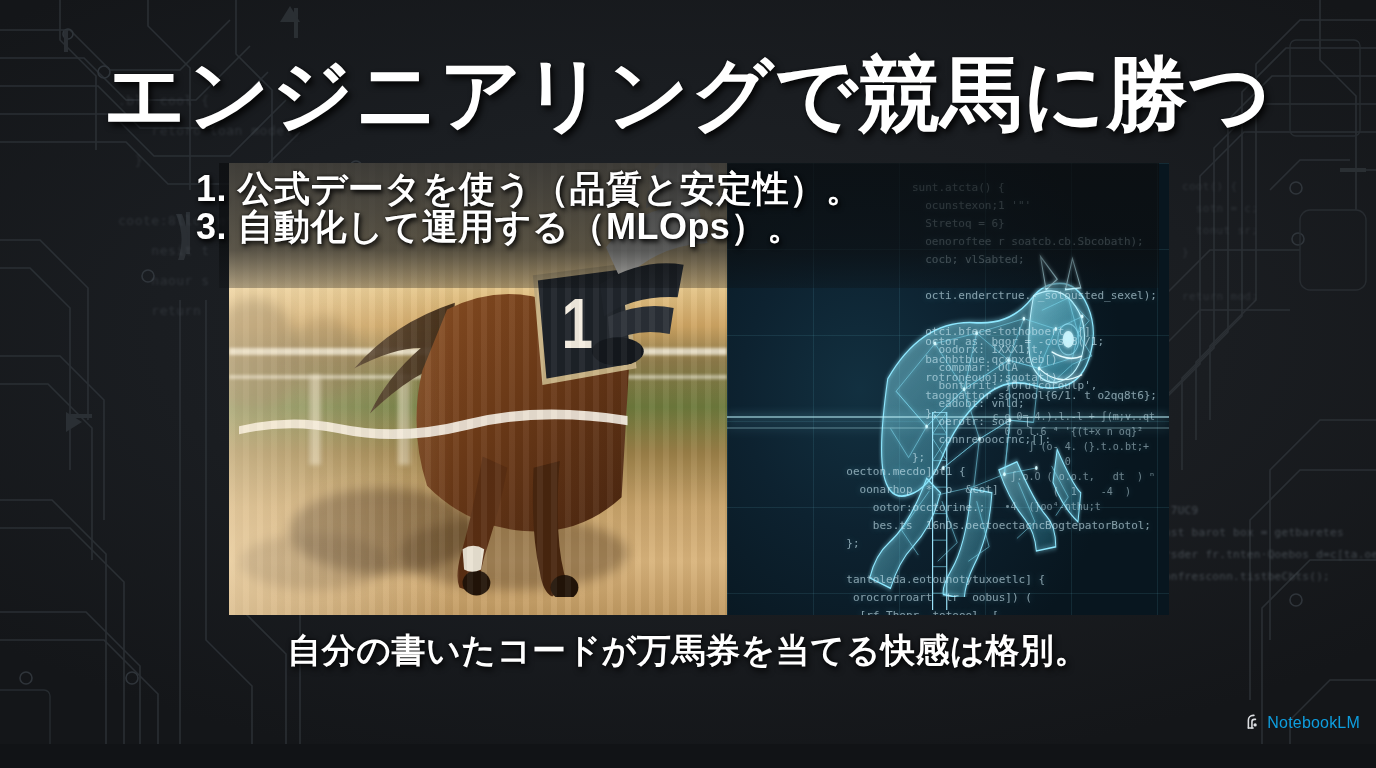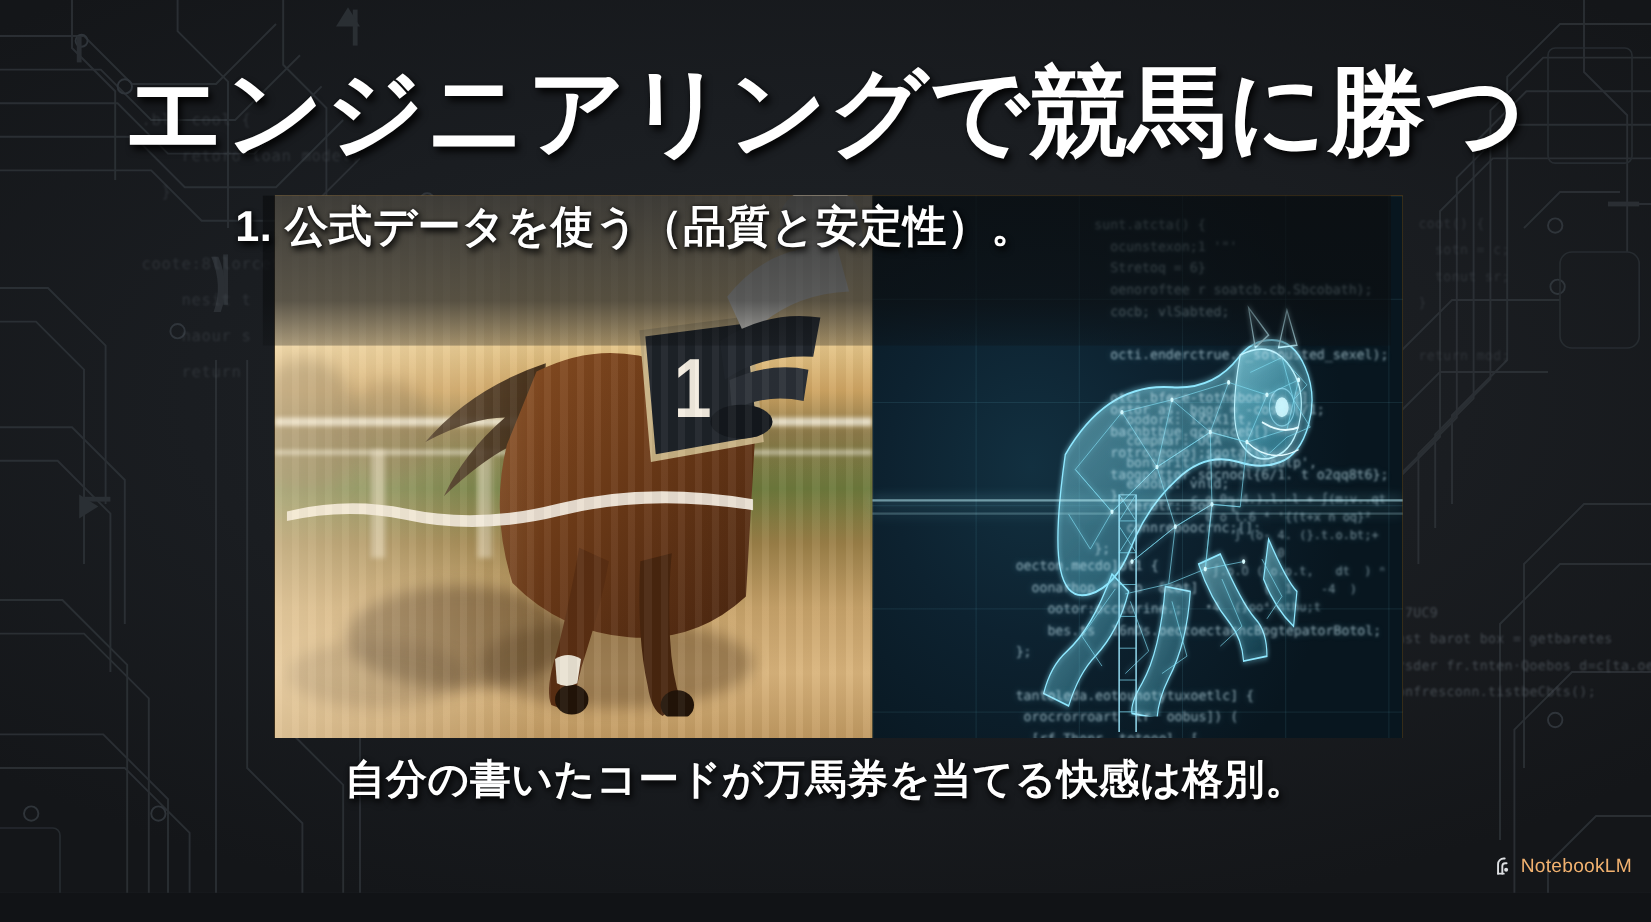--- a/index.html
+++ b/index.html
@@ -194,21 +194,21 @@
     text-shadow:2px 3px 6px rgba(0,0,0,.9), 0 0 3px rgba(0,0,0,.7);
     white-space:nowrap;
   }
   .caption .row { display:block; }
 
   
   .watermark {
     position:absolute;
     right:16px; bottom:12px;
     display:flex; align-items:center; gap:2px;
-    color:#fdba74;
+    color:#0ea5e9;
     font-size:16px;
     letter-spacing:.2px;
     opacity:.95;
   }
   .watermark svg { display:block; }
 </style>
 </head>
 <body>
 
 <div id="slide">
@@ -490,20 +490,21 @@
    ∫.o.O ( o.o.t,   dt  ) ⁿ
           (  1    -4  )
   •4  (}oo⁴-nthu;t</div>
     </div>
 
   </div>
   <div class="scrim"></div>
 
   <div class="bullets">
     <span class="row">1. 公式データを使う（品質と安定性）。</span>
+    <span class="row">3. 自動化して運用する（MLOps）。</span>
   </div>
 
   <div class="caption">
     <span class="row">自分の書いたコードが万馬券を当てる快感は格別。</span>
   </div>
 
   <div class="watermark">
     <svg width="19" height="19" viewBox="0 0 24 24">
       <g fill="none" stroke="#e8eaed" stroke-width="2" stroke-linecap="round">
         <path d="M3 19 V9 a6 6 0 0 1 6 -6 h1"></path>

